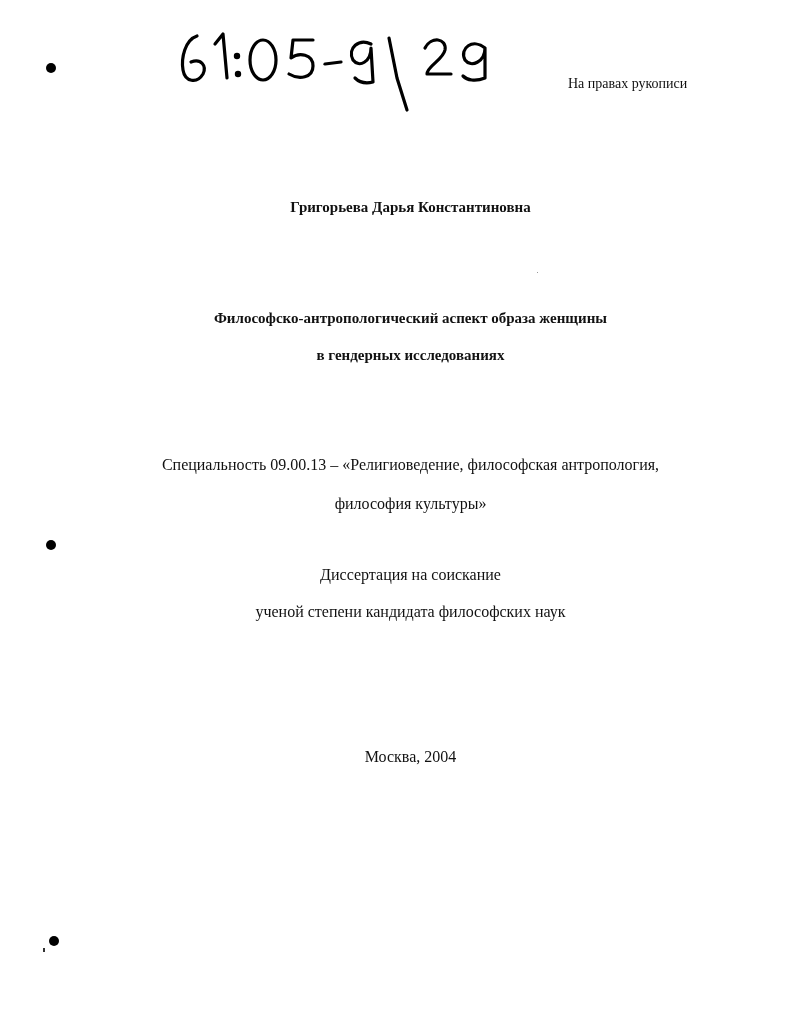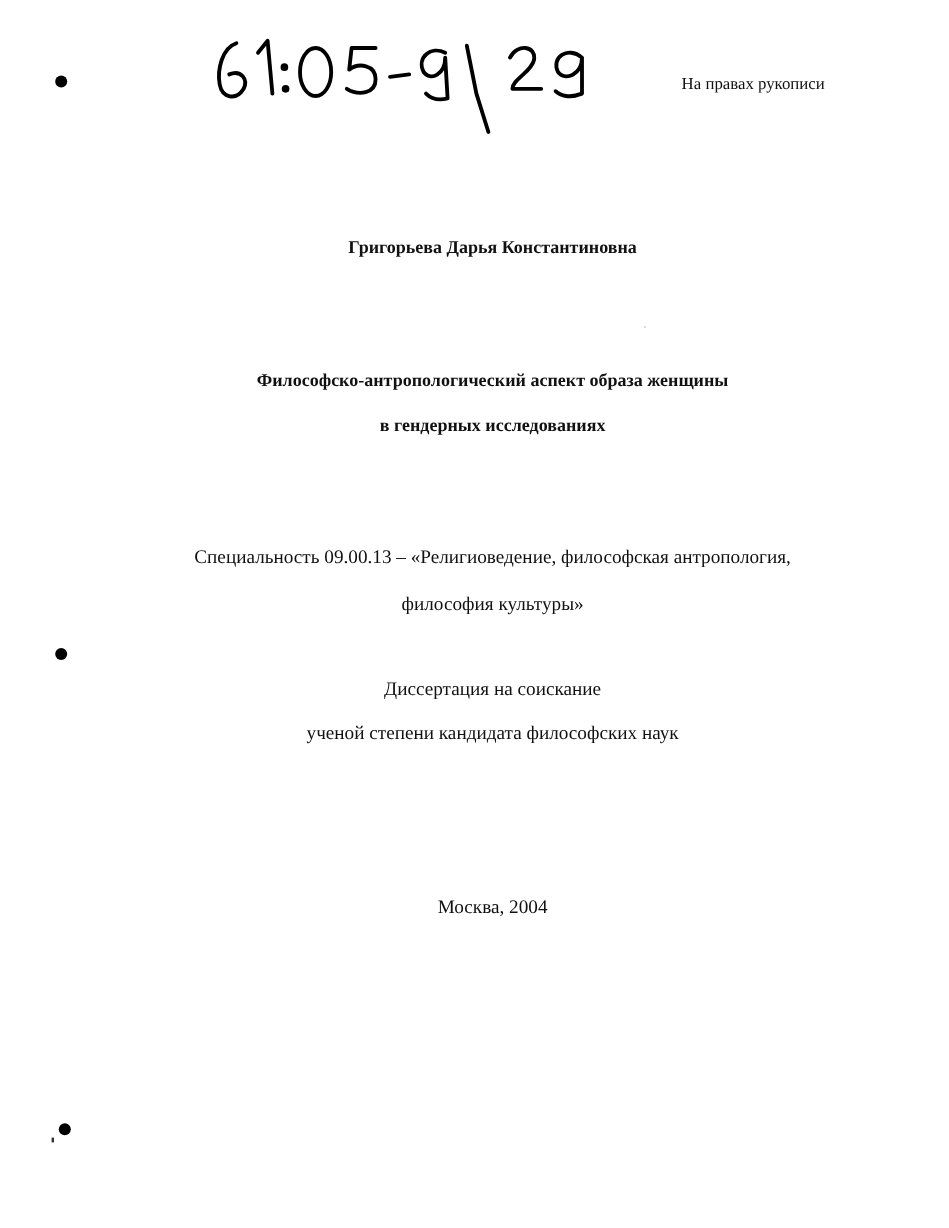--- a/index.html
+++ b/index.html
@@ -26,21 +26,21 @@
       position: absolute;
       left: 175px;
       top: 18px;
       width: 360px;
       height: 100px;
     }
     .handwritten svg { width: 100%; height: 100%; }
     .manuscript-note {
       position: absolute;
       left: 568px;
-      top: 63px;
+      top: 76px;
       font-size: 14px;
       white-space: nowrap;
     }
     .author {
       top: 199px;
       font-size: 15px;
       font-weight: bold;
     }
     .title1 {
       top: 310px;

